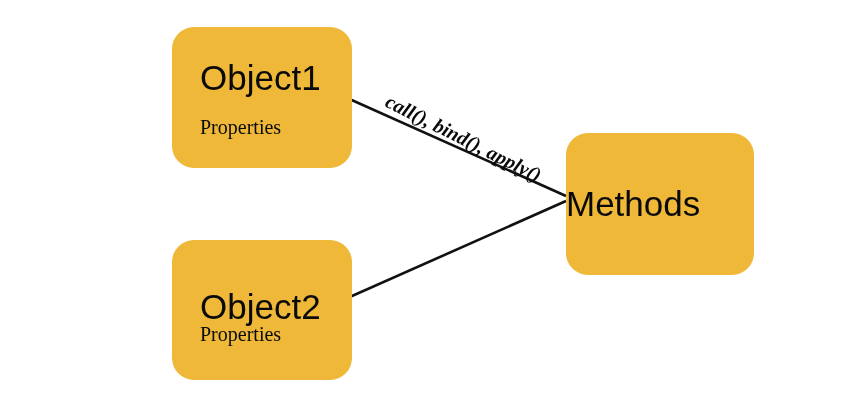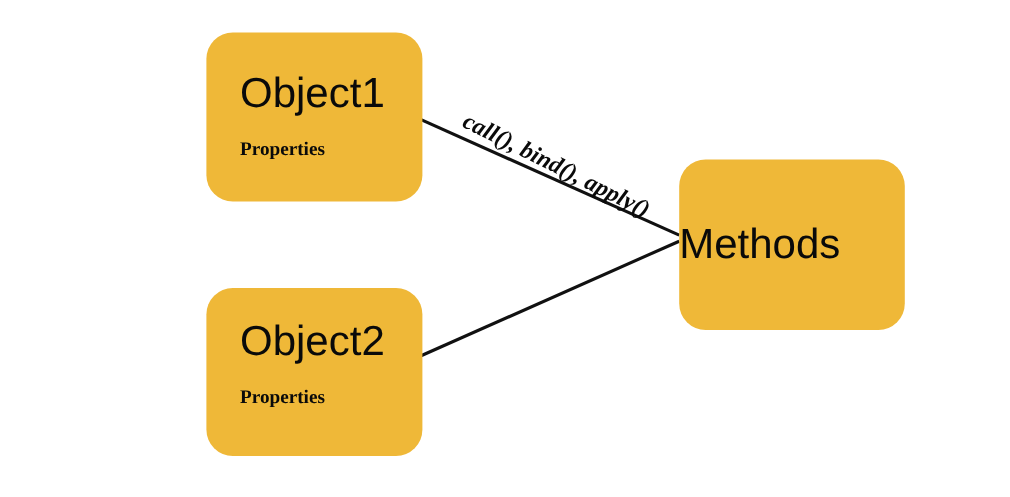--- a/index.html
+++ b/index.html
@@ -31,29 +31,29 @@
     font-family: "Liberation Sans", sans-serif;
     font-size: 35px;
     font-weight: 400;
     color: #0a0a0a;
     line-height: 1;
     white-space: nowrap;
   }
   .node-sub {
     position: absolute;
     font-family: "Liberation Serif", serif;
-    font-size: 16px;
-    font-weight: 700;
+    font-size: 20px;
+    font-weight: 400;
     color: #0a0a0a;
     line-height: 1;
     white-space: nowrap;
   }
   #object1-title { left: 200px; top: 60px; }
   #object1-sub   { left: 200px; top: 117px; }
-  #object2-title { left: 200px; top: 267px; text-align: center; }
+  #object2-title { left: 200px; top: 289px; text-align: center; }
   #object2-sub   { left: 200px; top: 324px; }
   #methods-title {
     left: 566px; top: 186px;
     width: 188px;
     text-align: left;
   }
 
   #edges {
     position: absolute;
     left: 0; top: 0;

